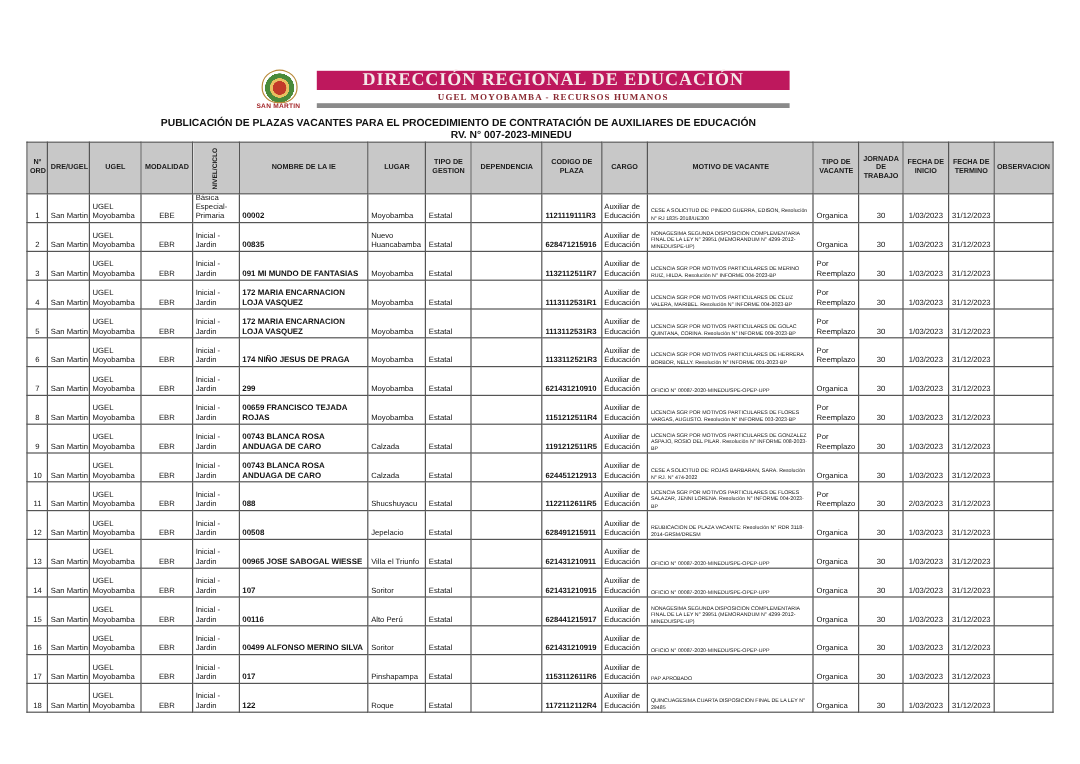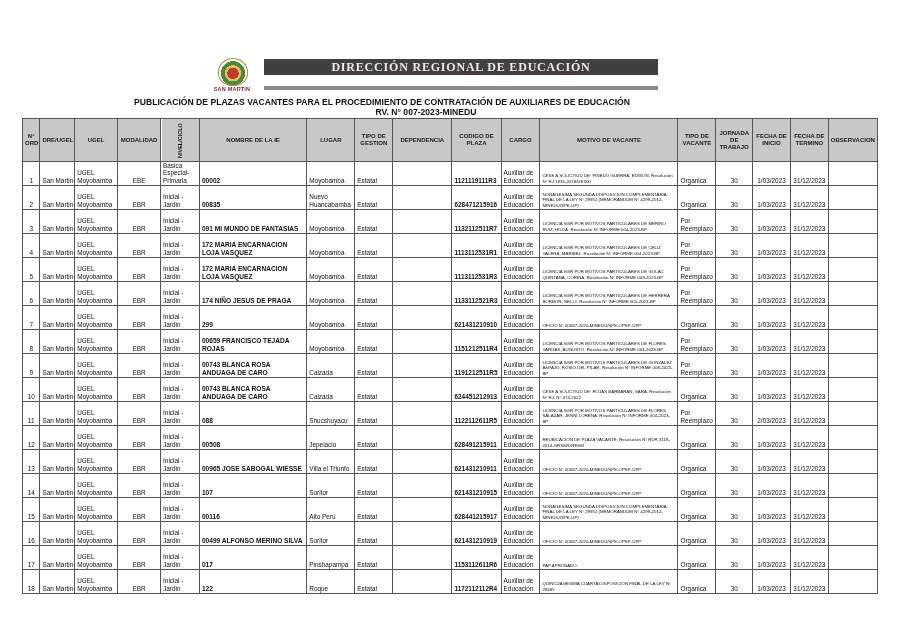--- a/index.html
+++ b/index.html
@@ -1,21 +1,21 @@
 <!DOCTYPE html>
 <html><head>
 <meta charset="utf-8">
 <style>
   html, body { margin: 0; padding: 0; background: #ffffff; }
   body { width: 900px; height: 637px; position: relative; overflow: hidden; font-family: "Liberation Sans", sans-serif; color: #111; }
   .header { position: absolute; left: 206px; top: 57px; width: 452px; height: 40px; }
   .logo { position: absolute; left: 0; top: 0; width: 52px; height: 40px; }
   .logo .crest { position: absolute; left: 12px; top: 1px; width: 28px; height: 26px; border-radius: 50% 50% 45% 45%; background: radial-gradient(circle at 50% 55%, #c23a2a 0 28%, #e8c060 29% 40%, #4a8a3a 41% 60%, #ffffff 61%); border: 1px solid #b98a3a; }
   .logo .caption { position: absolute; left: 0; top: 29px; width: 52px; text-align: center; font-size: 5.5px; font-weight: bold; color: #a3272a; letter-spacing: 0.2px; }
-  .banner { position: absolute; left: 58px; top: 2px; width: 394px; height: 16px; background: #404040; color: #f4e8e8; font-family: "Liberation Serif", serif; font-weight: bold; font-size: 12px; text-align: center; line-height: 16px; letter-spacing: 0.8px; }
+  .banner { position: absolute; left: 58px; top: 2px; width: 394px; height: 16px; background: #be185d; color: #f4e8e8; font-family: "Liberation Serif", serif; font-weight: bold; font-size: 15px; text-align: center; line-height: 16px; letter-spacing: 0.8px; }
   .subbanner { position: absolute; left: 58px; top: 19px; width: 394px; height: 9px; color: #8a2b33; font-family: "Liberation Serif", serif; font-weight: bold; font-size: 7.5px; text-align: center; line-height: 9px; letter-spacing: 0.9px; }
   .greybar { position: absolute; left: 58px; top: 29px; width: 394px; height: 4px; background: #8a8a8a; }
   .title { position: absolute; left: 0; width: 764px; text-align: center; font-weight: bold; font-size: 8.6px; color: #111; }
   .title.t1 { top: 97px; }
   .title.t2 { top: 107px; margin-left: 44px; }
   table { position: absolute; left: 22px; top: 118px; border-collapse: collapse; table-layout: fixed; width: 856px; }
   th, td { border: 1px solid #555; padding: 0 2px; overflow: hidden; }
   th { background: #c8c8c8; font-size: 6px; font-weight: bold; text-align: center; height: 38px; line-height: 7px; color: #1a1a1a; }
   th.vert { writing-mode: vertical-rl; transform: rotate(180deg); font-size: 5.5px; padding: 2px 0; }
   td { font-size: 6.4px; height: 22px; vertical-align: bottom; line-height: 7.3px; padding-bottom: 1px; }
@@ -27,20 +27,21 @@
 </style>
 </head>
 <body>
 
 <div class="header">
   <div class="logo">
     <div class="crest"></div>
     <div class="caption">SAN MARTIN</div>
   </div>
   <div class="banner">DIRECCIÓN REGIONAL DE EDUCACIÓN</div>
+  <div class="subbanner">UGEL MOYOBAMBA - RECURSOS HUMANOS</div>
   <div class="greybar"></div>
 </div>
 
 <div class="title t1">PUBLICACIÓN DE PLAZAS VACANTES PARA EL PROCEDIMIENTO DE CONTRATACIÓN DE AUXILIARES DE EDUCACIÓN</div>
 <div class="title t2">RV. N° 007-2023-MINEDU</div>
 
 <table>
   <colgroup>
     <col style="width:17px">
       <col style="width:34px">

